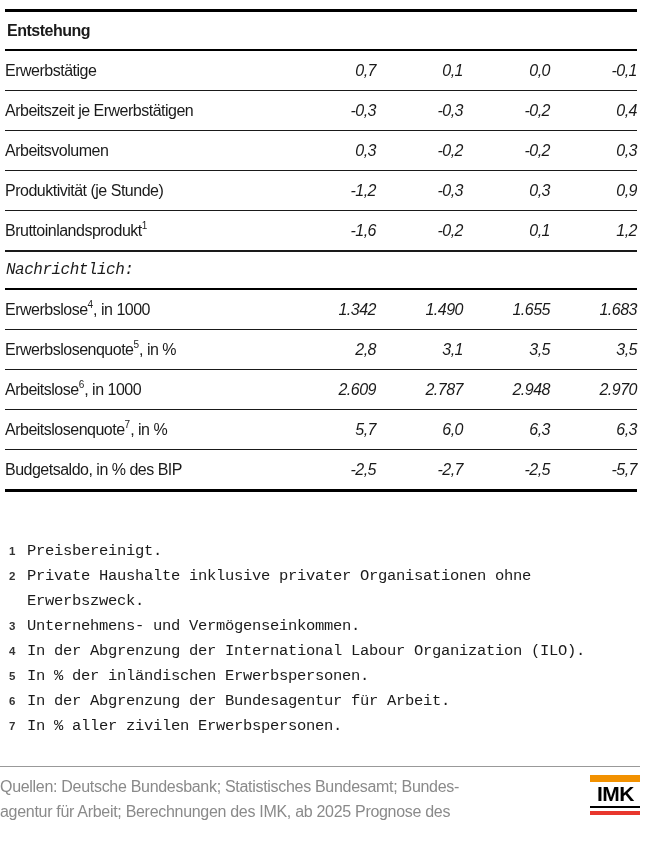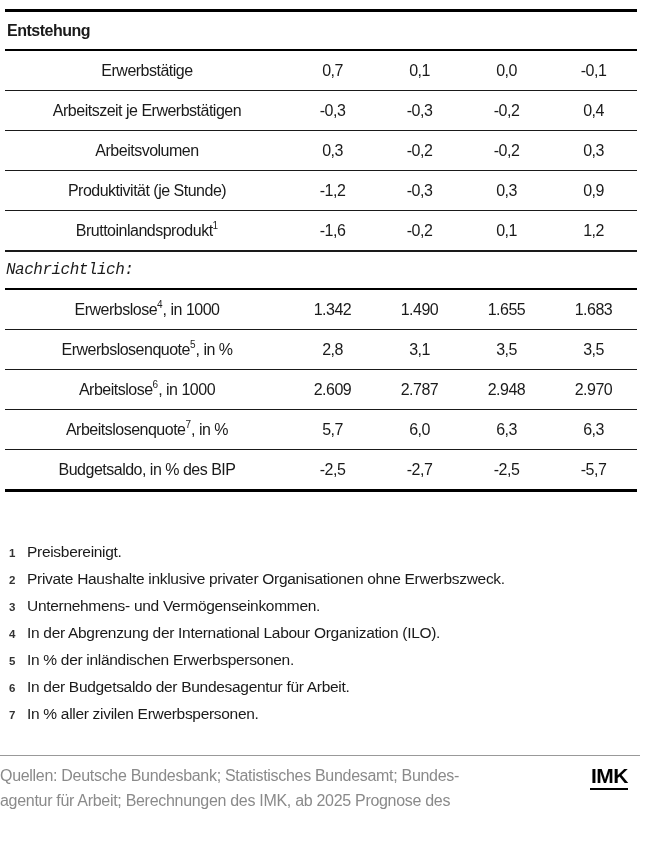--- a/index.html
+++ b/index.html
@@ -38,25 +38,25 @@
     height: 37px;
     padding-left: 2px;
   }
   tr.note-hdr td {
     font-style: italic;
     border-bottom: 2px solid #000;
     height: 36px;
     padding-left: 1px;
     font-family: Liberation Mono, monospace;
   }
-  tr.data td { border-bottom: 2px solid #1a1a1a; text-align: center; }
+  tr.data td { border-bottom: 2px solid #1a1a1a; }
   tr.data.thin td { border-bottom: 1.5px solid #1a1a1a; }
   tr.data:last-child td { border-bottom: none; }
   td.lbl { padding-left: 23px; }
-  td.num { text-align: right; padding-right: 3px; }
+  td.num { text-align: right; padding-right: 3px; font-style: italic; }
   sup.fn-ref {
     font-size: 10px;
     letter-spacing: 0;
     position: relative;
     top: -1px;
   }
 
   
   .footnotes { margin: 47px 0 0 0; }
   .footnote {
@@ -67,21 +67,21 @@
     letter-spacing: -0.3px;
   }
   .fn-num {
     flex: 0 0 27px;
     padding-left: 9px;
     box-sizing: border-box;
     font-size: 11.5px;
     font-weight: bold;
     color: #333;
   }
-  .fn-text { flex: 1; }
+  .fn-text { flex: 1; font-family: Liberation Mono, monospace; }
 
   
   .source-rule {
     margin-top: 27px;
     width: 640px;
     border-top: 1.5px solid #999999;
   }
   .source-row {
     display: flex;
     justify-content: space-between;
@@ -93,21 +93,22 @@
     width: 540px;
     color: #8a8a8a;
     font-size: 16px;
     letter-spacing: -0.3px;
     line-height: 25px;
   }
   .imk-logo {
     width: 50px;
     margin-top: 1px;
     display: flex;
-    flex-direction: row;
+    flex-direction: column;
+    text-align: center;
   }
   .imk-bar-top { height: 7px; background: #F29100; }
   .imk-text {
     font-size: 21px;
     font-weight: bold;
     letter-spacing: -0.5px;
     color: #000;
     line-height: 22px;
     padding: 1px 0 1px 1px;
     border-bottom: 2.5px solid #000;
@@ -235,21 +236,21 @@
     <div class="footnote">
       <span class="fn-num">4</span>
       <span class="fn-text">In der Abgrenzung der International Labour Organization (ILO).</span>
     </div>
     <div class="footnote">
       <span class="fn-num">5</span>
       <span class="fn-text">In % der inländischen Erwerbspersonen.</span>
     </div>
     <div class="footnote">
       <span class="fn-num">6</span>
-      <span class="fn-text">In der Budgetsaldo der Bundesagentur für Arbeit.</span>
+      <span class="fn-text">In der Abgrenzung der Bundesagentur für Arbeit.</span>
     </div>
     <div class="footnote">
       <span class="fn-num">7</span>
       <span class="fn-text">In % aller zivilen Erwerbspersonen.</span>
     </div>
   </div>
 
   <div class="source-rule"></div>
 
   <div class="source-row">

